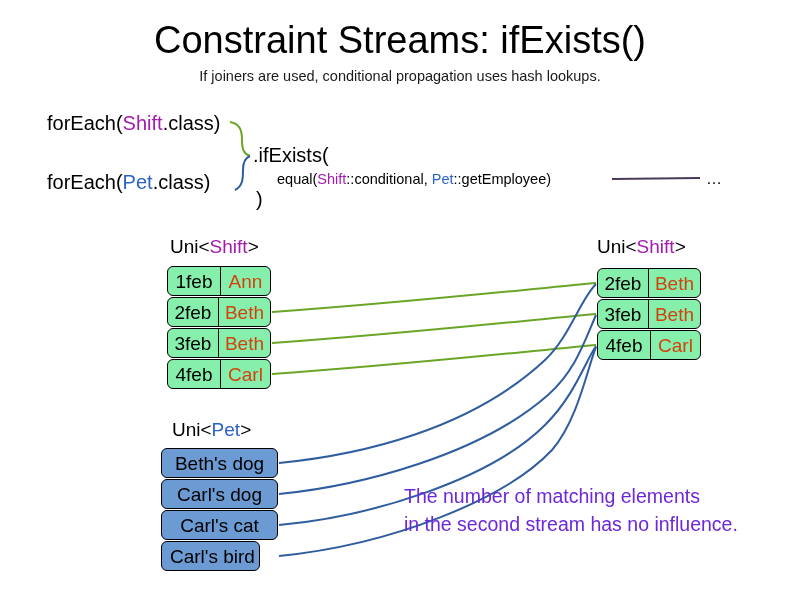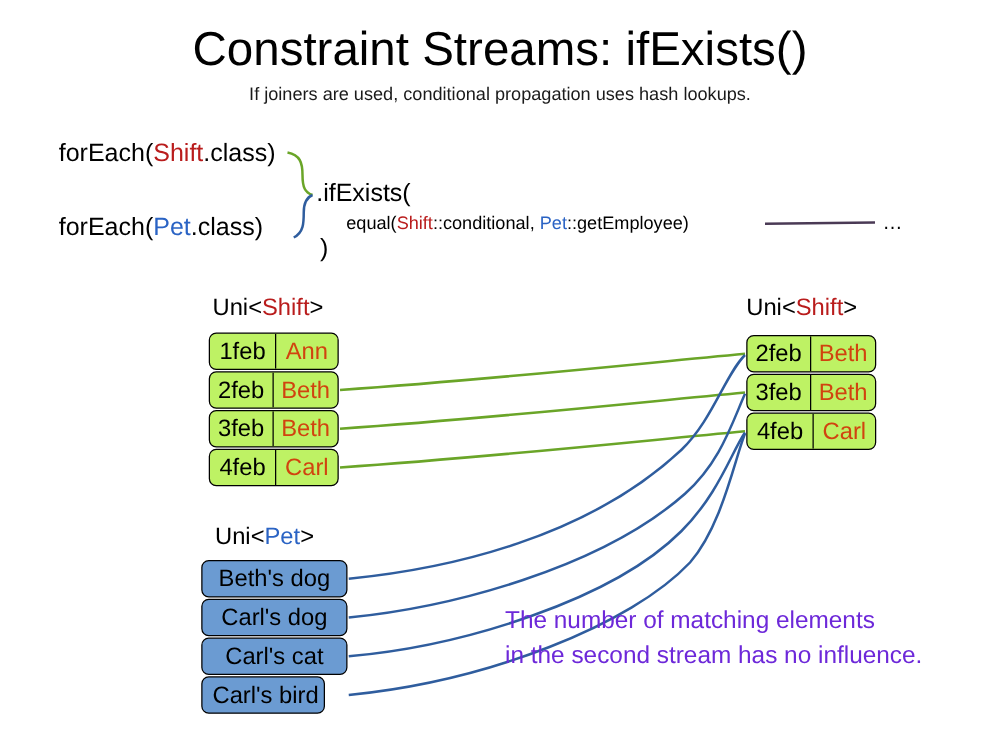--- a/index.html
+++ b/index.html
@@ -60,21 +60,21 @@
     line-height: 18px;
     white-space: nowrap;
     color: #000000;
   }
   #tail-dots {
     left: 706px; top: 170px;
     font-size: 16px;
     line-height: 18px;
     color: #000000;
   }
-  .cls-shift { color: #b91c1c; margin-top: 44px; }
+  .cls-shift { color: #a21caf; margin-top: 44px; }
   .cls-pet   { color: #2a63c4; text-align: center; }
 
   
   .stream-label {
     font-size: 19px;
     line-height: 23px;
     white-space: nowrap;
     color: #000000;
   }
   #label-shift-left  { left: 170px; top: 235px; }
@@ -84,21 +84,21 @@
   
   .tuple {
     box-sizing: border-box;
     height: 30px;
     border: 1.6px solid #000000;
     border-radius: 6px;
     display: flex;
     align-items: stretch;
     overflow: hidden;
   }
-  .tuple.green { background: #bef264; }
+  .tuple.green { background: #86efac; }
   .tuple.blue  { background: #6b9bd2; }
   .cell {
     display: flex;
     align-items: center;
     justify-content: center;
     font-size: 19px;
     line-height: 19px;
     white-space: nowrap;
   }
   .cell.date  { color: #000000; width: 52px; border-right: 1.6px solid #000000; }

